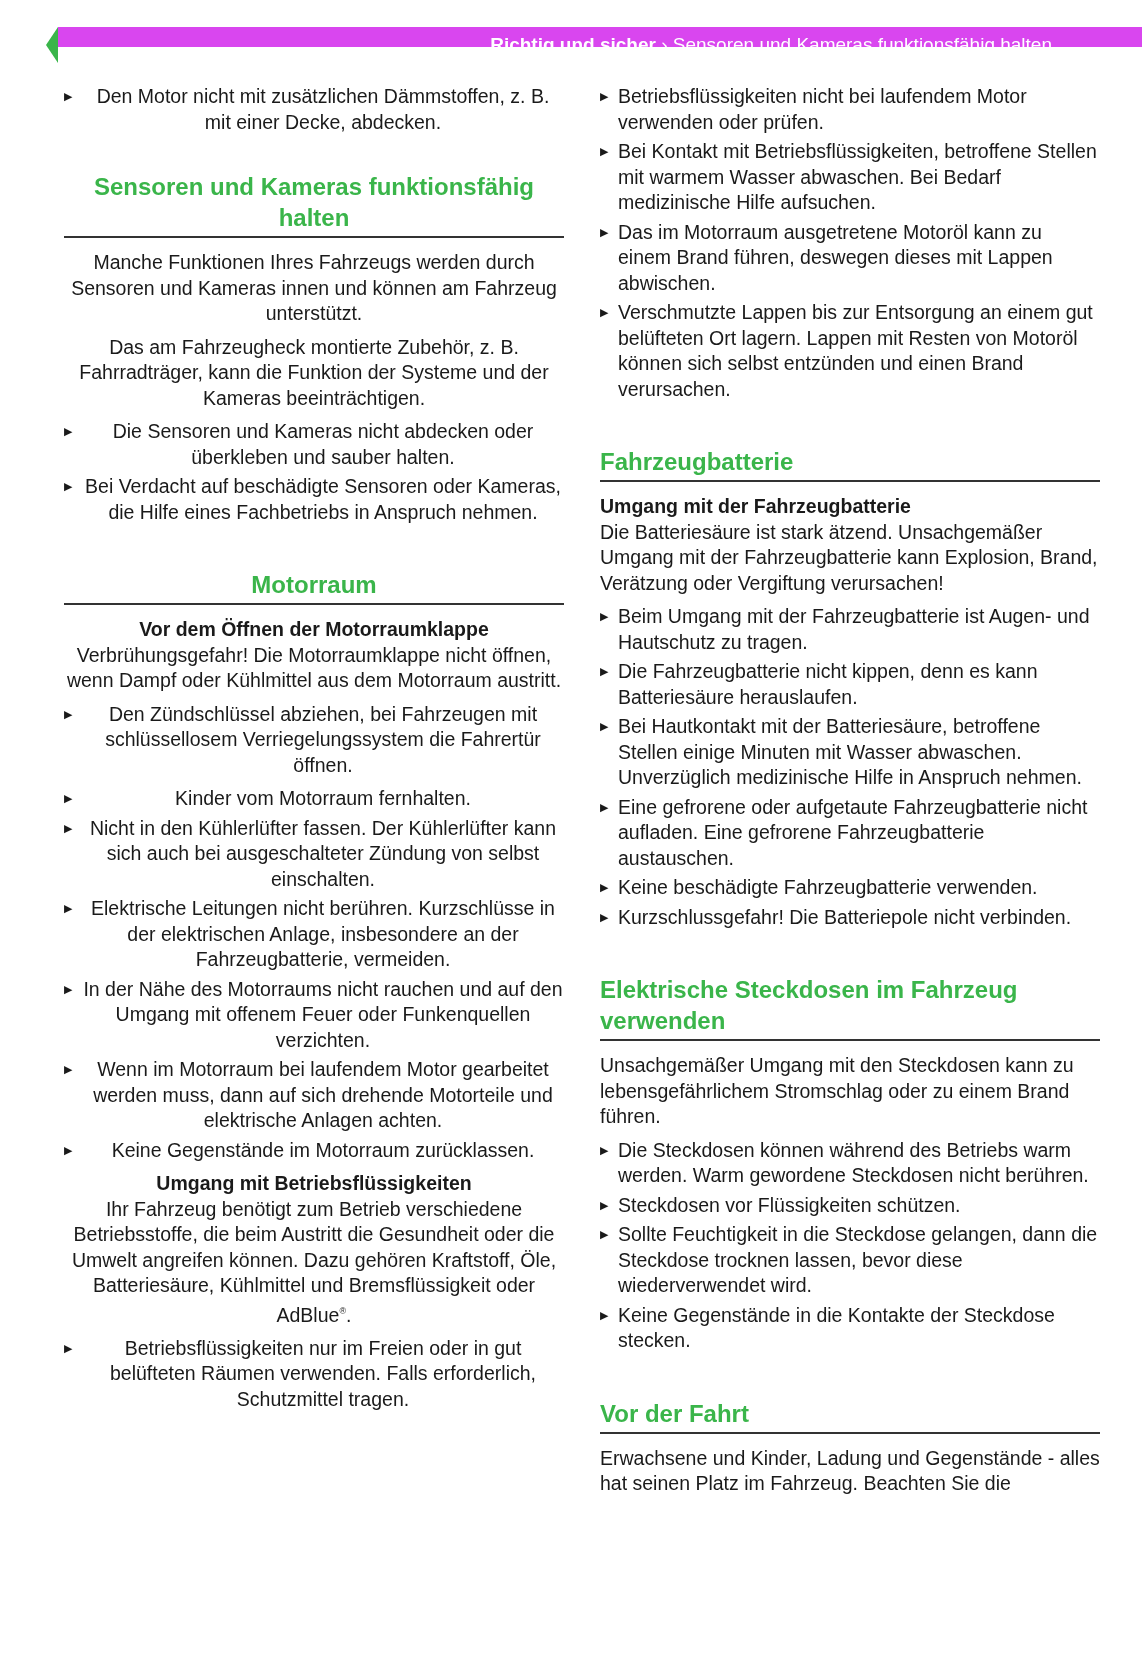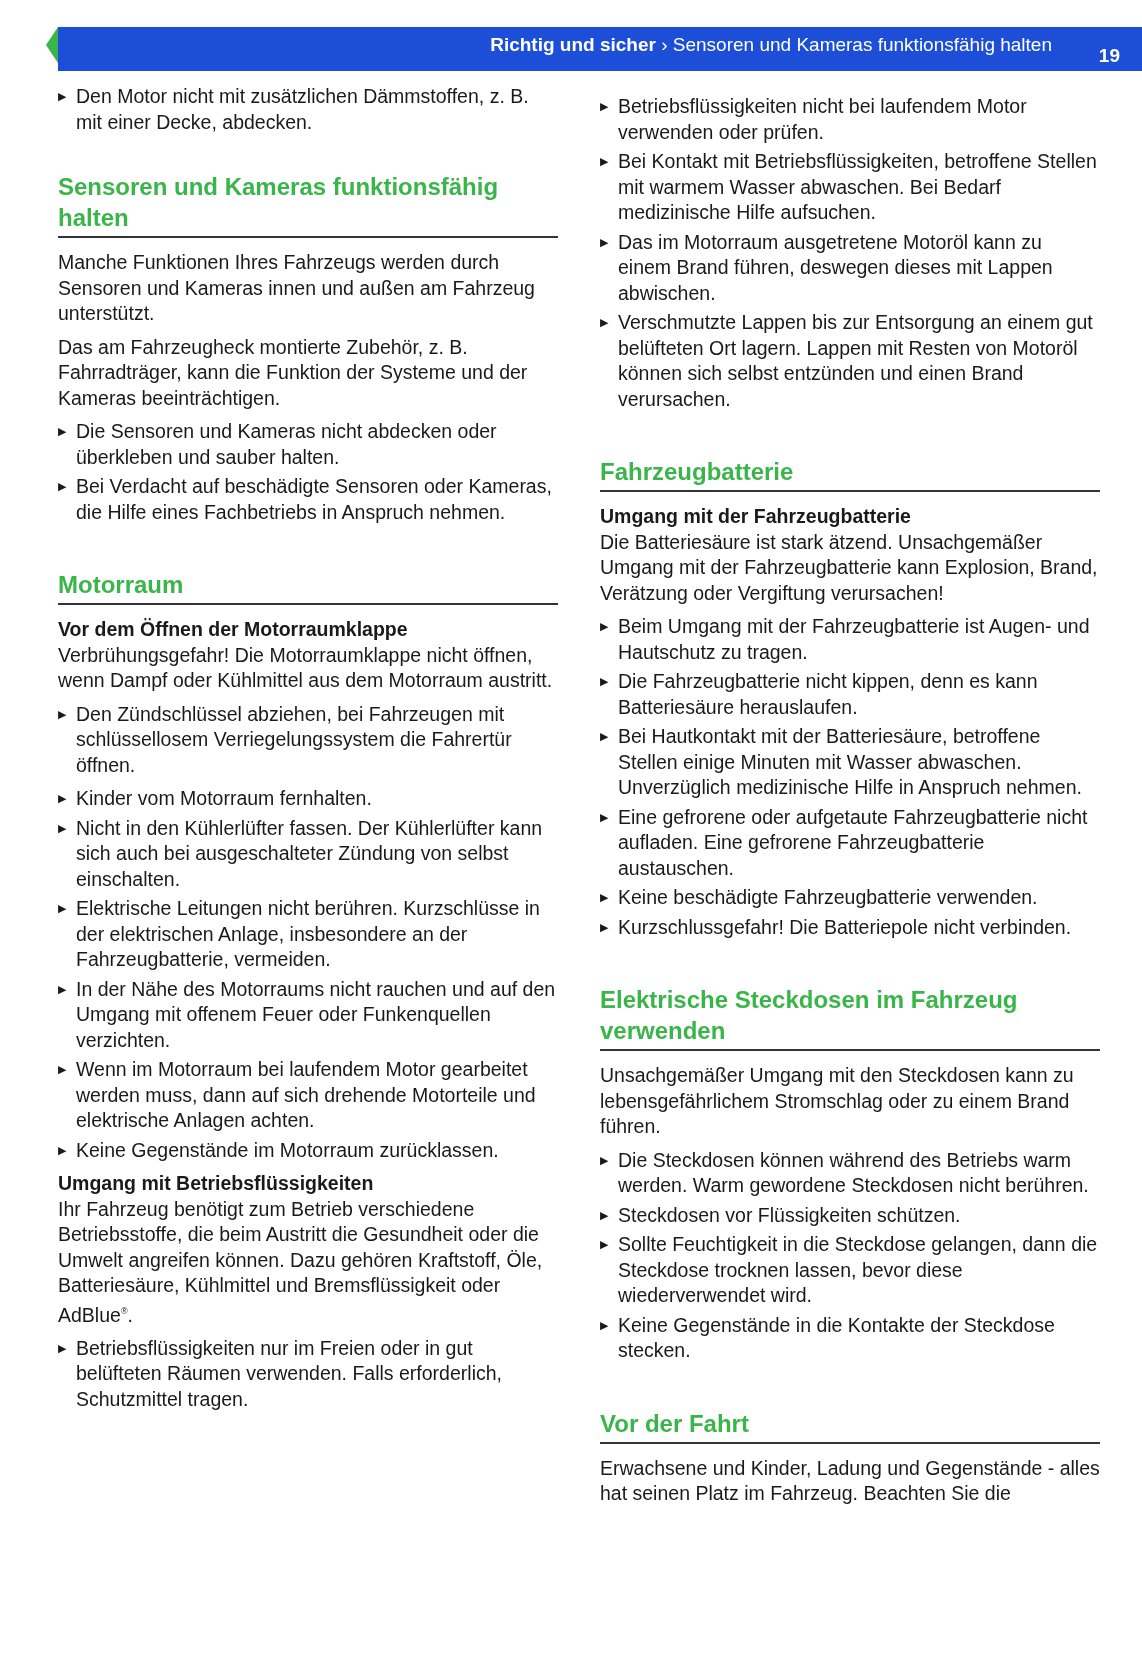--- a/index.html
+++ b/index.html
@@ -1,30 +1,30 @@
 <!DOCTYPE html>
 <html><head>
 <meta charset="utf-8">
 <style>
   html, body { margin: 0; padding: 0; background: #ffffff; }
   body { width: 1142px; height: 1654px; position: relative; overflow: hidden;
          font-family: "Liberation Sans", "DejaVu Sans", sans-serif; color: #1a1a1a; }
-  .header-bar { position: absolute; left: 58px; top: 27px; width: 1084px; height: 44px;
-                background: #1d4ed8; }
+  .header-bar { position: absolute; left: 58px; top: 27px; width: 1084px; height: 20px;
+                background: #d946ef; }
   .header-bar::before { content: ""; position: absolute; left: -12px; top: 0;
                         border-top: 18px solid transparent; border-bottom: 18px solid transparent;
                         border-right: 12px solid #3ab54a; }
   .header-text { position: absolute; right: 90px; top: 0; height: 36px; line-height: 36px;
                  color: #fff; font-size: 19px; white-space: nowrap; }
   .header-text b { font-weight: bold; }
   .page-num { position: absolute; right: 22px; top: 11px; height: 36px; line-height: 36px;
               color: #fff; font-size: 19px; font-weight: bold; }
   .col { position: absolute; top: 84px; width: 500px; }
-  .col-left { left: 58px; }
-  .col-right { left: 600px; margin-top: 10px; }
+  .col-left { left: 64px; text-align: center; }
+  .col-right { left: 600px; }
   .p { font-size: 19.5px; line-height: 25.5px; margin: 0 0 8px 0; }
   .sub { font-size: 19.5px; line-height: 25.5px; font-weight: bold; margin: 0; }
   ul.bl { list-style: none; margin: 0 0 8px 0; padding: 0; }
   ul.bl li { position: relative; padding-left: 18px; font-size: 19.5px; line-height: 25.5px;
              margin-bottom: 4px; }
   ul.bl li::before { content: "\25B6"; position: absolute; left: 0; top: 0; font-size: 11px;
                      color: #1a1a1a; }
   .h2 { color: #3ab54a; font-size: 24px; line-height: 31px; font-weight: bold;
         margin: 44px 0 12px 0; padding-bottom: 3px; border-bottom: 2px solid #333; }
   .h2.first { margin-top: 36px; }
@@ -37,21 +37,21 @@
   <div class="header-text"><b>Richtig und sicher</b> <span>›</span> <span>Sensoren und Kameras funktionsfähig halten</span></div>
   <div class="page-num">19</div>
 </div>
 
 <div class="col col-left">
   <ul class="bl">
     <li>Den Motor nicht mit zusätzlichen Dämmstoffen, z. B. mit einer Decke, abdecken.</li>
   </ul>
 
   <div class="h2 first">Sensoren und Kameras funktionsfähig halten</div>
-  <p class="p">Manche Funktionen Ihres Fahrzeugs werden durch Sensoren und Kameras innen und außen am Fahrzeug unterstützt.</p>
+  <p class="p">Manche Funktionen Ihres Fahrzeugs werden durch Sensoren und Kameras innen und können am Fahrzeug unterstützt.</p>
   <p class="p">Das am Fahrzeugheck montierte Zubehör, z. B. Fahrradträger, kann die Funktion der Systeme und der Kameras beeinträchtigen.</p>
   <ul class="bl">
     <li>Die Sensoren und Kameras nicht abdecken oder überkleben und sauber halten.</li>
     <li>Bei Verdacht auf beschädigte Sensoren oder Kameras, die Hilfe eines Fachbetriebs in Anspruch nehmen.</li>
   </ul>
 
   <div class="h2">Motorraum</div>
   <p class="sub">Vor dem Öffnen der Motorraumklappe</p>
   <p class="p">Verbrühungsgefahr! Die Motorraumklappe nicht öffnen, wenn Dampf oder Kühlmittel aus dem Motorraum austritt.</p>
   <ul class="bl">

